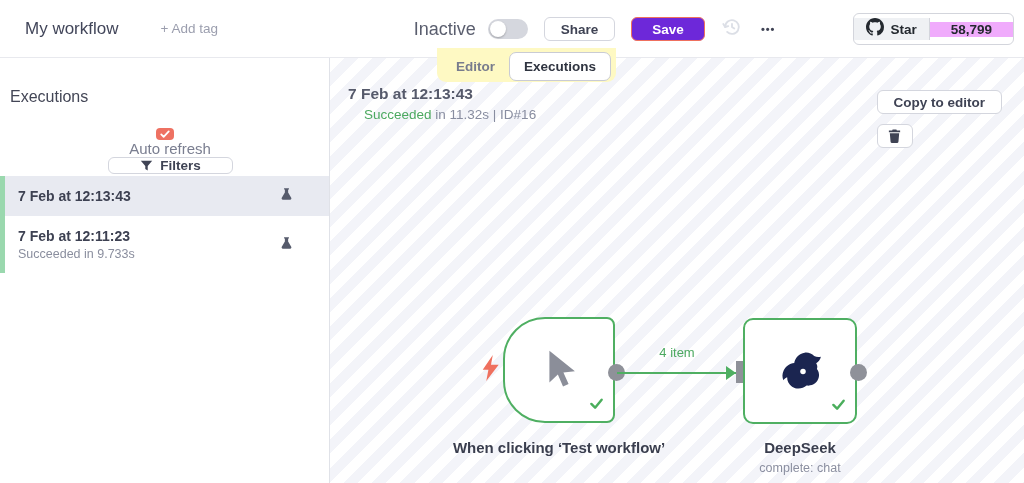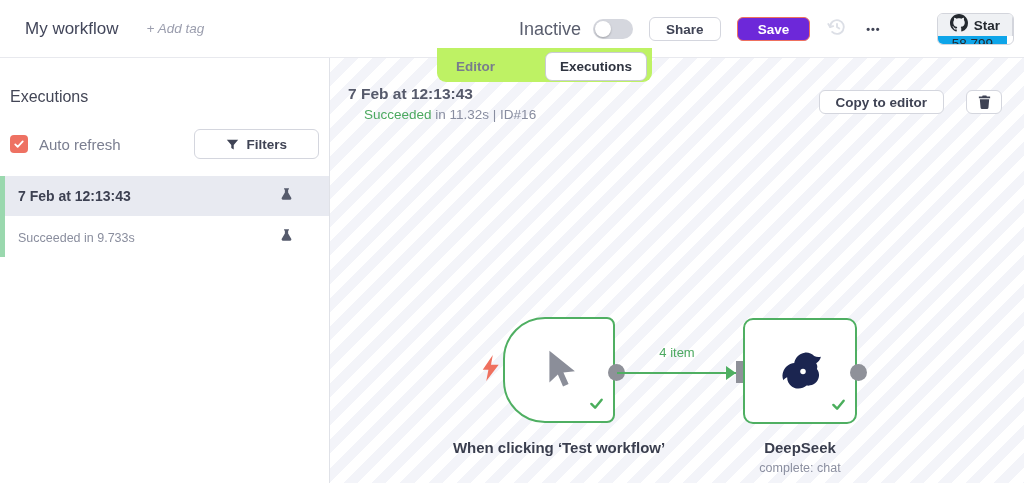--- a/index.html
+++ b/index.html
@@ -3,80 +3,80 @@
 <meta charset="utf-8">
 <style>
   * { margin:0; padding:0; box-sizing:border-box; }
   html,body { width:1024px; height:483px; overflow:hidden;
     font-family:"Liberation Sans", sans-serif; background:#fff; }
 
   
   .topbar { position:relative; height:58px; background:#fff;
     border-bottom:1px solid #e8e9ee; display:flex; align-items:center; z-index:2; }
   .wf-title { margin-left:25px; font-size:17px; font-weight:500; color:#42465a; }
-  .add-tag { margin-left:28px; font-size:13.5px; color:#9b9eae; cursor:pointer;font-style:italic; }
+  .add-tag { margin-left:42px; font-size:13.5px; color:#9b9eae; cursor:pointer; }
 
   .topbar-right { position:absolute; right:10px; top:0; height:58px;
     display:flex; align-items:center; gap:16px; }
   .inactive-label { font-size:18px; color:#5a5e6e; }
   .toggle { width:40px; height:20px; border-radius:10px; background:#d5d7de;
     position:relative; cursor:pointer; margin-left:-4px; }
   .toggle .knob { position:absolute; left:2px; top:2px; width:16px; height:16px;
     border-radius:50%; background:#fff; box-shadow:0 1px 2px rgba(0,0,0,.25); }
   .btn { display:inline-flex; align-items:center; justify-content:center; gap:7px;
     height:24px; padding:0 16px; border:1px solid #d4d6de; border-radius:6px;
     background:#fff; font-size:13.5px; font-weight:600; color:#3f4354; cursor:pointer;
     font-family:"Liberation Sans", sans-serif; }
   .btn-save { background:#6d28d9; border-color:#ef705e; color:#fff; padding:0 20px; }
   .history-ico { opacity:1; }
   .more-dots { font-size:11px; letter-spacing:1px; color:#3f4354; font-weight:bold;
     cursor:pointer; padding:0 2px; }
 
-  .gh-widget { display:flex; align-items:flex-start; height:32px; margin-left:38px;
-    border:1px solid #d3d5dc; border-radius:6px; overflow:hidden; cursor:pointer;flex-direction:column; }
+  .gh-widget { display:flex; align-items:center; height:32px; margin-left:60px;
+    border:1px solid #d3d5dc; border-radius:6px; overflow:hidden; cursor:pointer; }
   .gh-left { display:flex; align-items:center; gap:6px; padding:0 12px;
     background:#eff1f4; border-right:1px solid #d3d5dc; }
   .gh-star-label { font-size:13.5px; font-weight:700; color:#24292f; }
-  .gh-count { display:flex; align-items:center; padding:0 14px; background:#0ea5e9;
-    font-size:13.5px; font-weight:400; color:#24292f; }
+  .gh-count { display:flex; align-items:center; padding:0 21px; background:#f0abfc;
+    font-size:13.5px; font-weight:700; color:#24292f; }
 
   
   .tab-group { position:absolute; left:437px; top:48px; height:34px; z-index:5;
-    background:#bef264; border-radius:0 0 9px 9px; display:flex; align-items:center;
-    padding:8px 5px 5px 5px;gap:36px; }
+    background:#fef9c3; border-radius:0 0 9px 9px; display:flex; align-items:center;
+    padding:8px 5px 5px 5px; }
   .tab { font-size:13.5px; font-weight:600; color:#787c8d; padding:6px 14px;
     cursor:pointer; border-radius:7px; white-space:nowrap; }
   .tab.active { background:#fff; color:#2f3440; border:1px solid #c9cbd4; }
 
   
   .main { display:flex; height:425px; }
 
   
   .sidebar { width:330px; background:#fff; border-right:1px solid #e0e2e8;
     position:relative; }
   .sb-heading { margin:30px 0 0 10px; font-size:16px; font-weight:500; color:#434656; }
-  .sb-controls { display:flex; align-items:center; margin:22px 10px 0 10px; height:32px; }
+  .sb-controls { display:flex; align-items:center; margin:22px 10px 0 10px; height:32px;flex-direction:column; }
   .checkbox { width:18px; height:18px; border-radius:4px; background:#ee7162;
     display:inline-flex; align-items:center; justify-content:center; cursor:pointer; }
   .auto-refresh-label { margin-left:11px; font-size:15px; color:#7a7e90; flex:1; }
   .exec-list { margin-top:16px; border-left:5px solid #9ad8ae; }
   .exec-item { position:relative; padding:12px 40px 12px 13px; cursor:pointer; }
   .exec-item.selected { background:#e8eaf1; }
   .exec-time { font-size:14px; font-weight:700; color:#3d4152; }
   .exec-status { font-size:12.5px; color:#8a8e9e; margin-top:3px; }
   .flask { position:absolute; right:36px; top:50%; transform:translateY(-50%); }
 
   
   .canvas { position:relative; flex:1;
     background:repeating-linear-gradient(135deg,#ffffff 0 10px,#f3f4f9 10px 20px); }
   .exec-header { position:absolute; left:18px; top:27px; }
   .eh-time { font-size:15.5px; font-weight:700; color:#565a6b; }
   .eh-sub { font-size:13.5px; margin-top:4px; color:#888da0;margin-left:16px; }
   .eh-succ { color:#4ca960; }
-  .canvas-actions { position:absolute; top:32px; right:22px; display:flex; gap:22px; }
+  .canvas-actions { position:absolute; top:32px; right:22px; display:flex; gap:10px;flex-direction:column; }
   .icon-btn { width:36px; padding:0; }
 
   
   .node { position:absolute; background:#fff; border:2px solid #4faf62; }
   .node-trigger { left:173px; top:259px; width:112px; height:106px;
     border-radius:42px 8px 8px 42px; }
   .node-deepseek { left:413px; top:260px; width:114px; height:106px; border-radius:10px; }
   .node-icon-center { position:absolute; inset:0; display:flex;
     align-items:center; justify-content:center; }
   .node-check { position:absolute; right:8px; bottom:6px; }
@@ -163,20 +163,21 @@
     <div class="exec-list">
       <div class="exec-item selected">
         <div class="exec-time">7 Feb at 12:13:43</div>
         <span class="flask">
           <svg width="13" height="14" viewBox="0 0 16 16" fill="#565b6c">
             <path d="M5 1h6v1.5h-1V6l3.8 6.7A1.5 1.5 0 0 1 12.5 15h-9a1.5 1.5 0 0 1-1.3-2.3L6 6V2.5H5z"></path>
           </svg>
         </span>
       </div>
       <div class="exec-item">
+        <div class="exec-time">7 Feb at 12:11:23</div>
         <div class="exec-status">Succeeded in 9.733s</div>
         <span class="flask">
           <svg width="13" height="14" viewBox="0 0 16 16" fill="#565b6c">
             <path d="M5 1h6v1.5h-1V6l3.8 6.7A1.5 1.5 0 0 1 12.5 15h-9a1.5 1.5 0 0 1-1.3-2.3L6 6V2.5H5z"></path>
           </svg>
         </span>
       </div>
     </div>
   </div>
 

